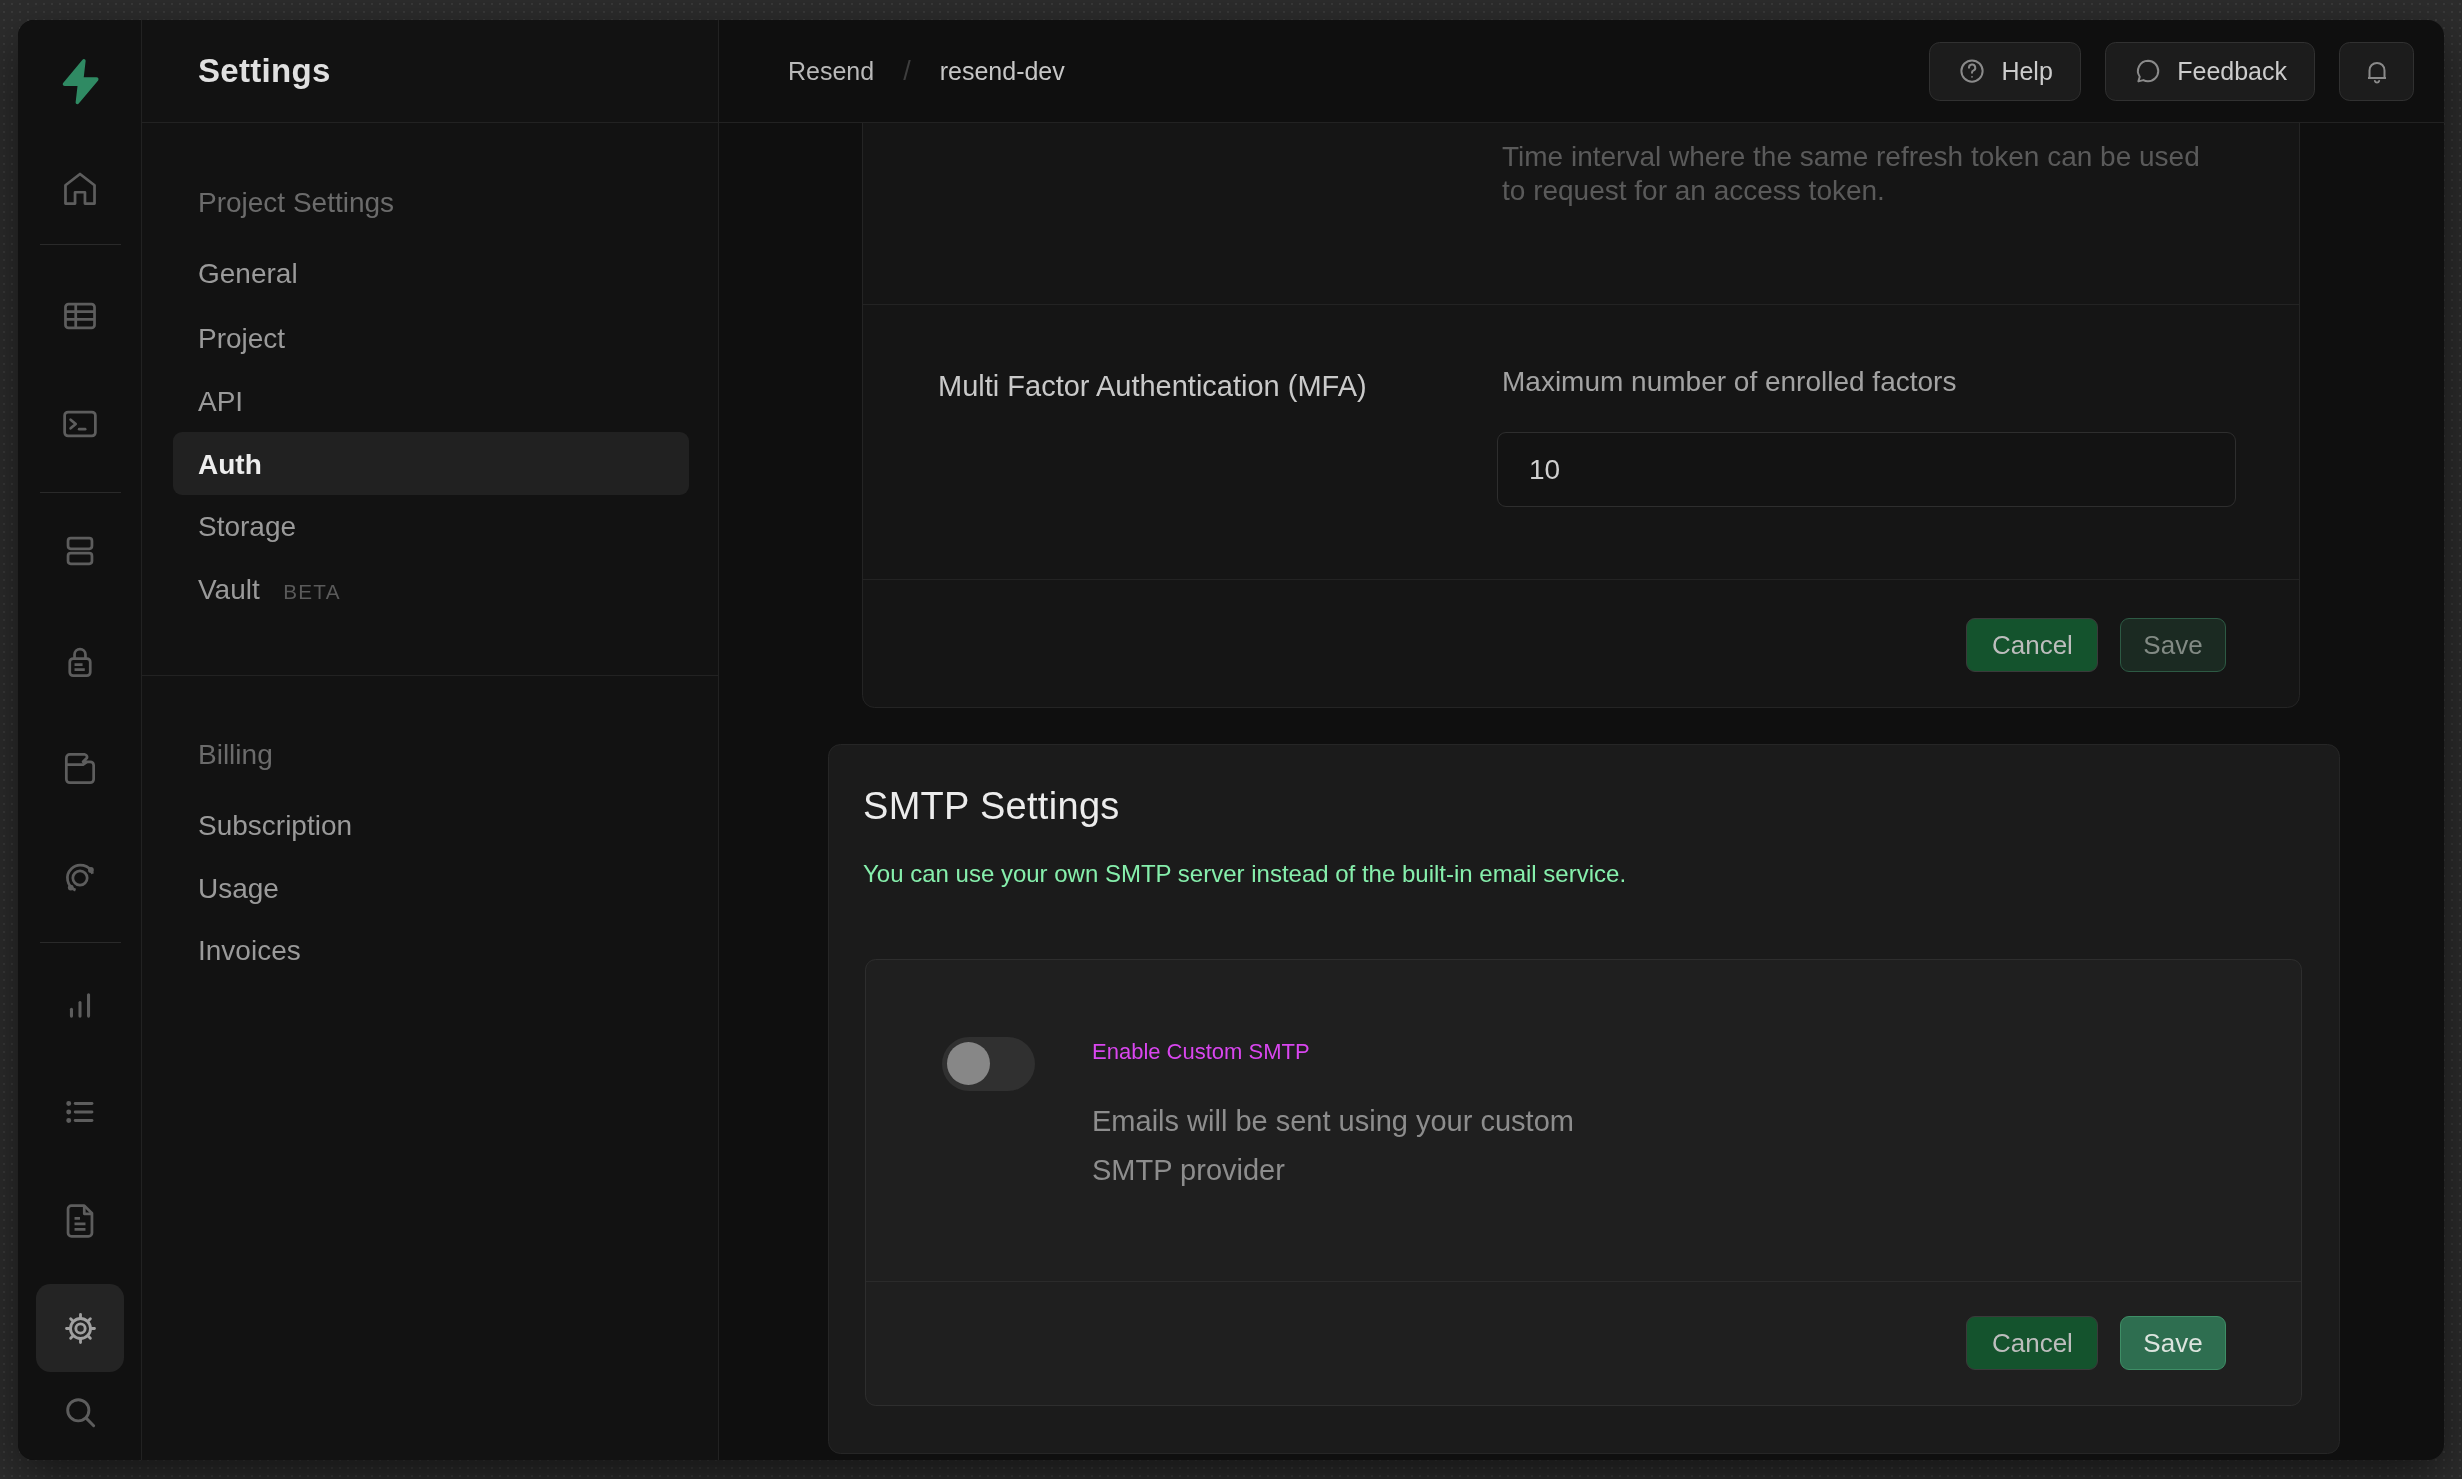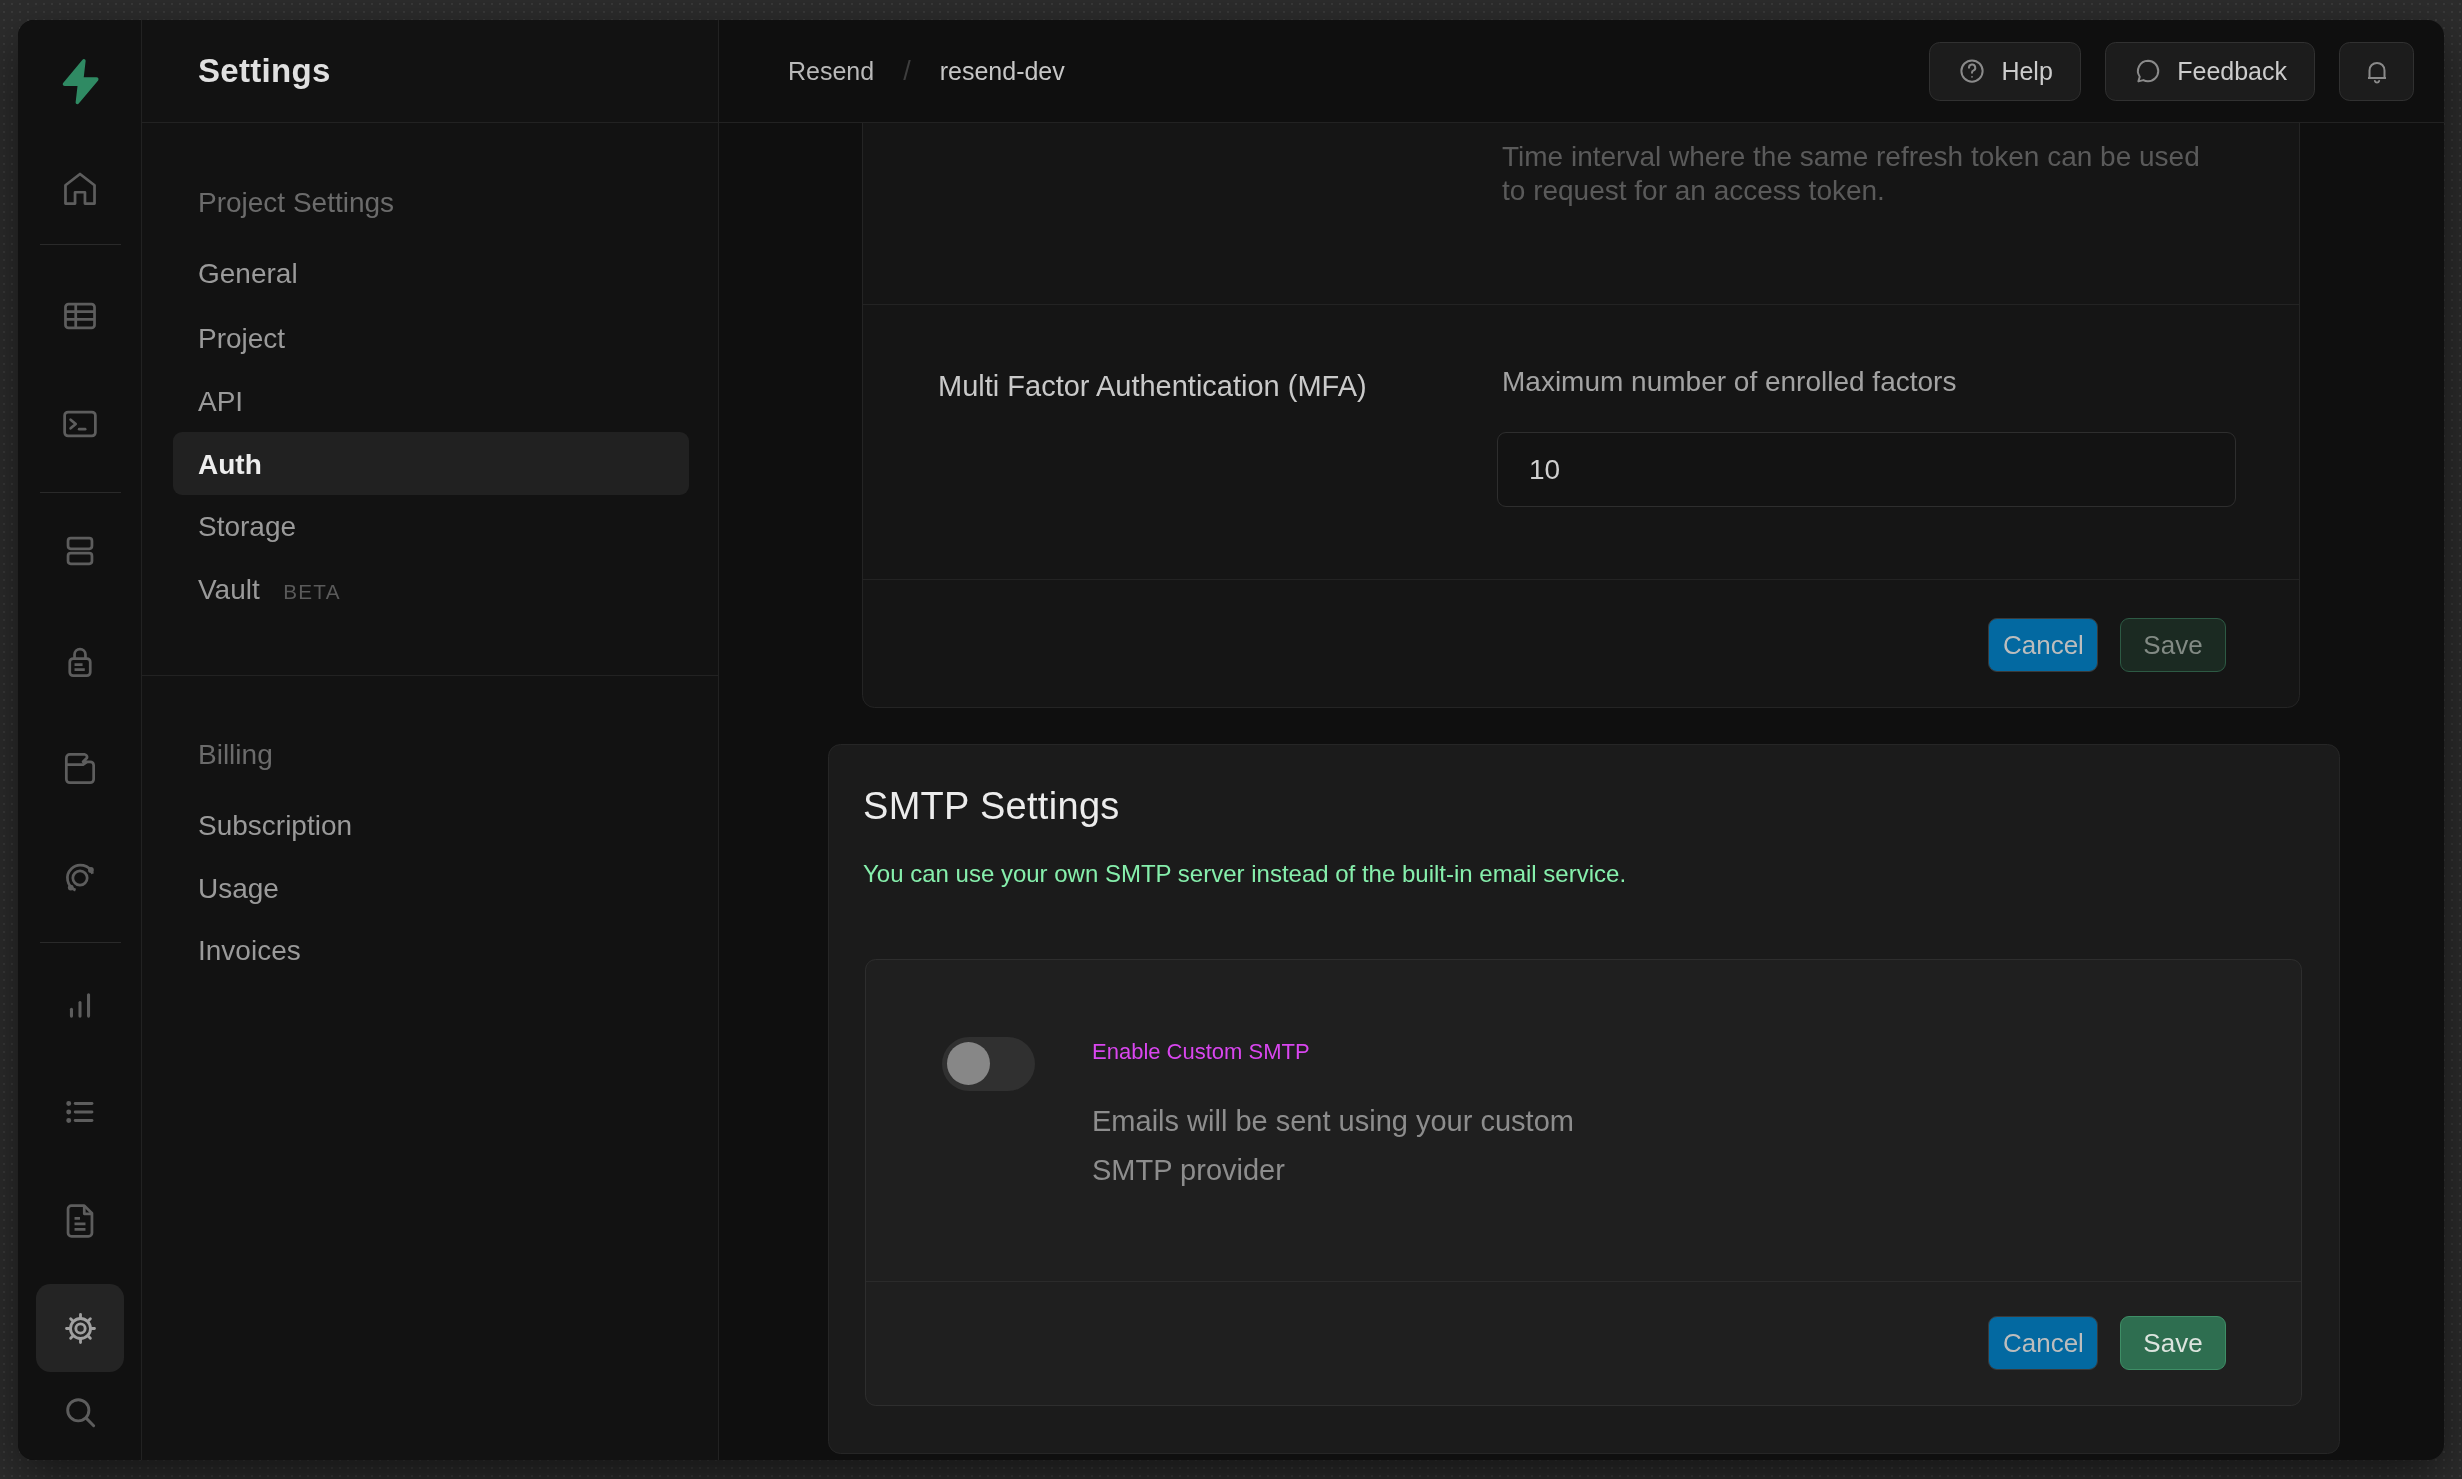--- a/index.html
+++ b/index.html
@@ -97,21 +97,21 @@
     color:#cfcfcf; font-size:28px; padding-left:31px; font-family:inherit; outline:none;
   }
   .card-footer {
     position:absolute; left:0; width:100%; display:flex; justify-content:flex-end;
     align-items:center; gap:21.6px;
   }
   .btn {
     height:54px; border-radius:9px; font-size:26px; font-family:inherit;
     display:flex; align-items:center; justify-content:center; cursor:pointer; border:0.9px solid transparent;
   }
-  .btn-cancel { width:110px; background:#0369a1; border-color:#3a3a3a; color:#bdbdbd; }
+  .btn-cancel { width:132px; background:#14532d; border-color:#3a3a3a; color:#bdbdbd; }
   .btn-save-muted { width:106px; background:#1b2a22; border-color:#2d5a44; color:#828a84; }
   .btn-save-green { width:106px; background:#2e6e50; border-color:#3e8e66; color:#dce4de; }
   
   .card-smtp { left:109px; top:621px; width:1512px; height:710px; background:#1b1b1b; border-color:#262626; }
   .smtp-title { position:absolute; left:34px; top:40px; font-size:38px; color:#ececec; letter-spacing:0.3px; }
   .smtp-subtitle { position:absolute; left:34px; top:115px; font-size:24px; color:#86efac; }
   .inner-box {
     position:absolute; left:36px; top:214px; width:1437px; height:447px;
     background:#1f1f1f; border:0.9px solid #2e2e2e; border-radius:10.8px;
   }

